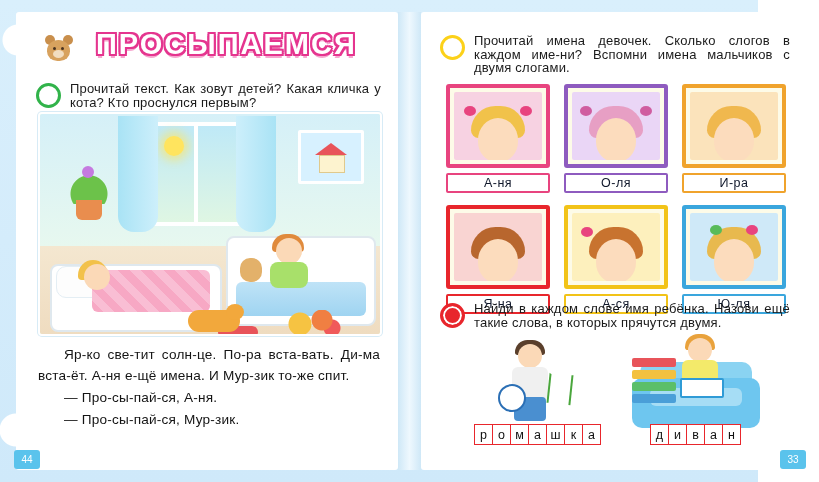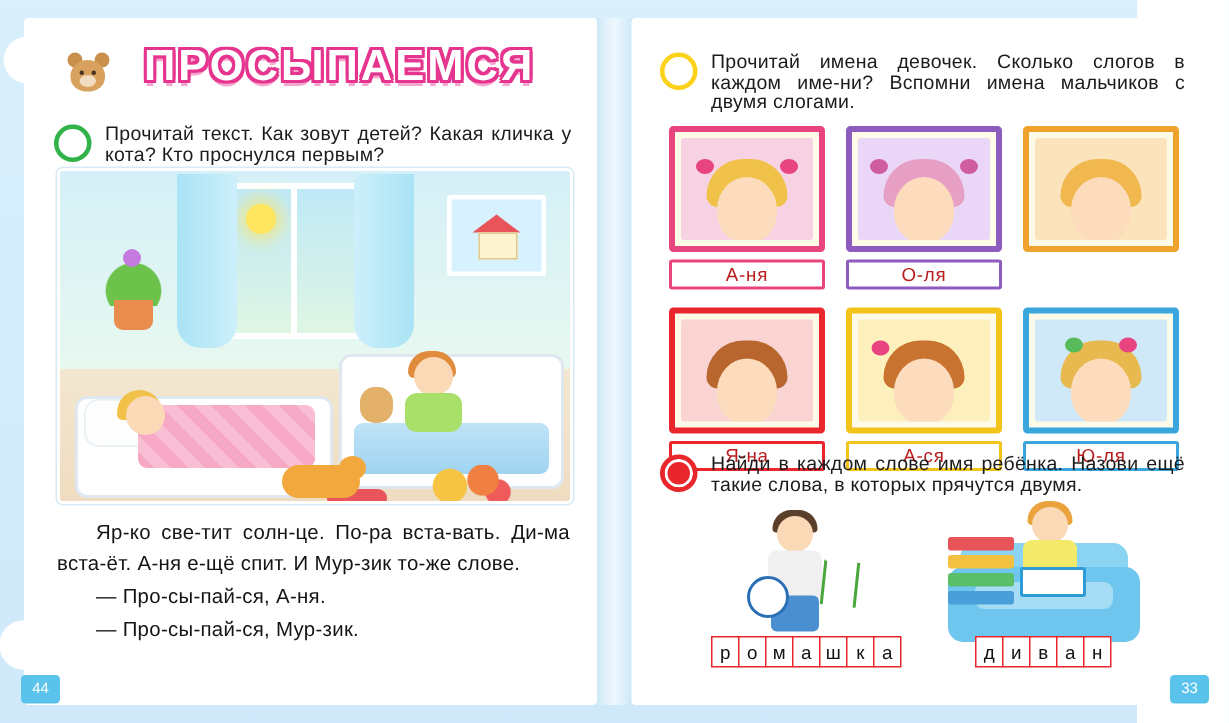--- a/index.html
+++ b/index.html
@@ -388,21 +388,21 @@
     height: 20px;
     box-sizing: border-box;
     border-width: 2px;
     border-style: solid;
     border-radius: 2px;
     background: #ffffff;
     display: flex;
     align-items: center;
     justify-content: center;
     font-size: 12.5px;
-    color: #b91c1c;
+    color: #0f172a;
     letter-spacing: 0.5px;
   }
 
   
   #boy-flowers {
     position: absolute; left: 478px; top: 340px;
     width: 110px; height: 98px;
   }
   #sofa-boy {
     position: absolute; left: 626px; top: 332px;
@@ -570,21 +570,21 @@
     <div class="boy-hair"></div>
     <div class="boy-head"></div>
     <div class="boy-shirt"></div>
     <div class="slippers"></div>
     <div class="cat"></div>
     <div class="cat-head"></div>
     <div class="balls"></div>
   </div>
 
   <div id="story">
-    <div class="para">Яр-ко све-тит солн-це. По-ра вста-вать. Ди-ма вста-ёт. А-ня е-щё спит. И Мур-зик то-же слове.</div>
+    <div class="para">Яр-ко све-тит солн-це. По-ра вста-вать. Ди-ма вста-ёт. А-ня е-щё имена. И Мур-зик то-же спит.</div>
     <div class="dlg">—  Про-сы-пай-ся,  А-ня.</div>
     <div class="dlg">—  Про-сы-пай-ся,  Мур-зик.</div>
   </div>
 
   <div class="page-num" id="page-num-left">44</div>
 
   <div class="task" id="task-right-1">
     <div class="task-bullet bullet-yellow"></div>
     <div class="task-text">Прочитай имена девочек. Сколько слогов в каждом име-ни? Вспомни имена мальчиков с двумя слогами.</div>
   </div>
@@ -616,20 +616,21 @@
         <div class="name-plate" style="border-color:#8e5bbf">О-ля</div>
       </div>
 
       <div class="photo-cell">
         <div class="frame" style="border-color:#f0a32c">
           <div class="frame-inner" style="background:#fbe3bb">
             <div class="hair" style="background:#f0b84e"></div>
             <div class="face"></div>
           </div>
         </div>
+        <div class="name-plate" style="border-color:#f0a32c">И-ра</div>
       </div>
     </div>
 
     <div class="photo-row">
       <div class="photo-cell">
         <div class="frame" style="border-color:#e8262c">
           <div class="frame-inner" style="background:#f9d4d2">
             <div class="hair" style="background:#b8662e"></div>
             <div class="face"></div>
           </div>

